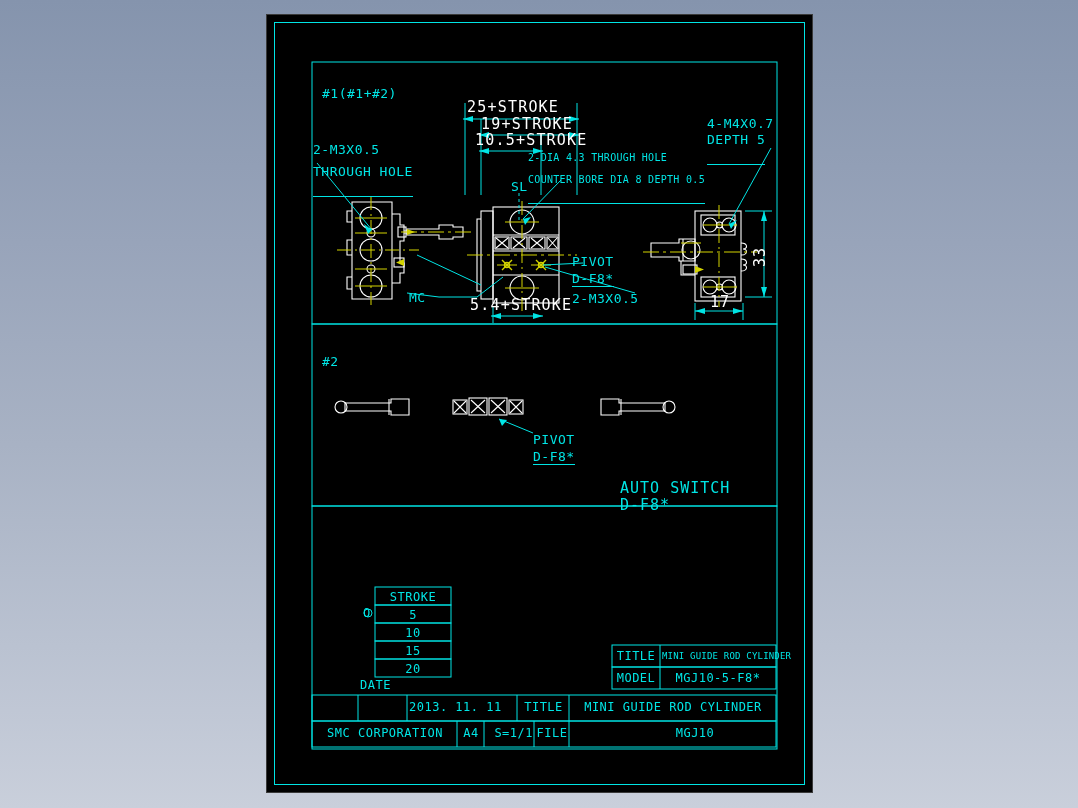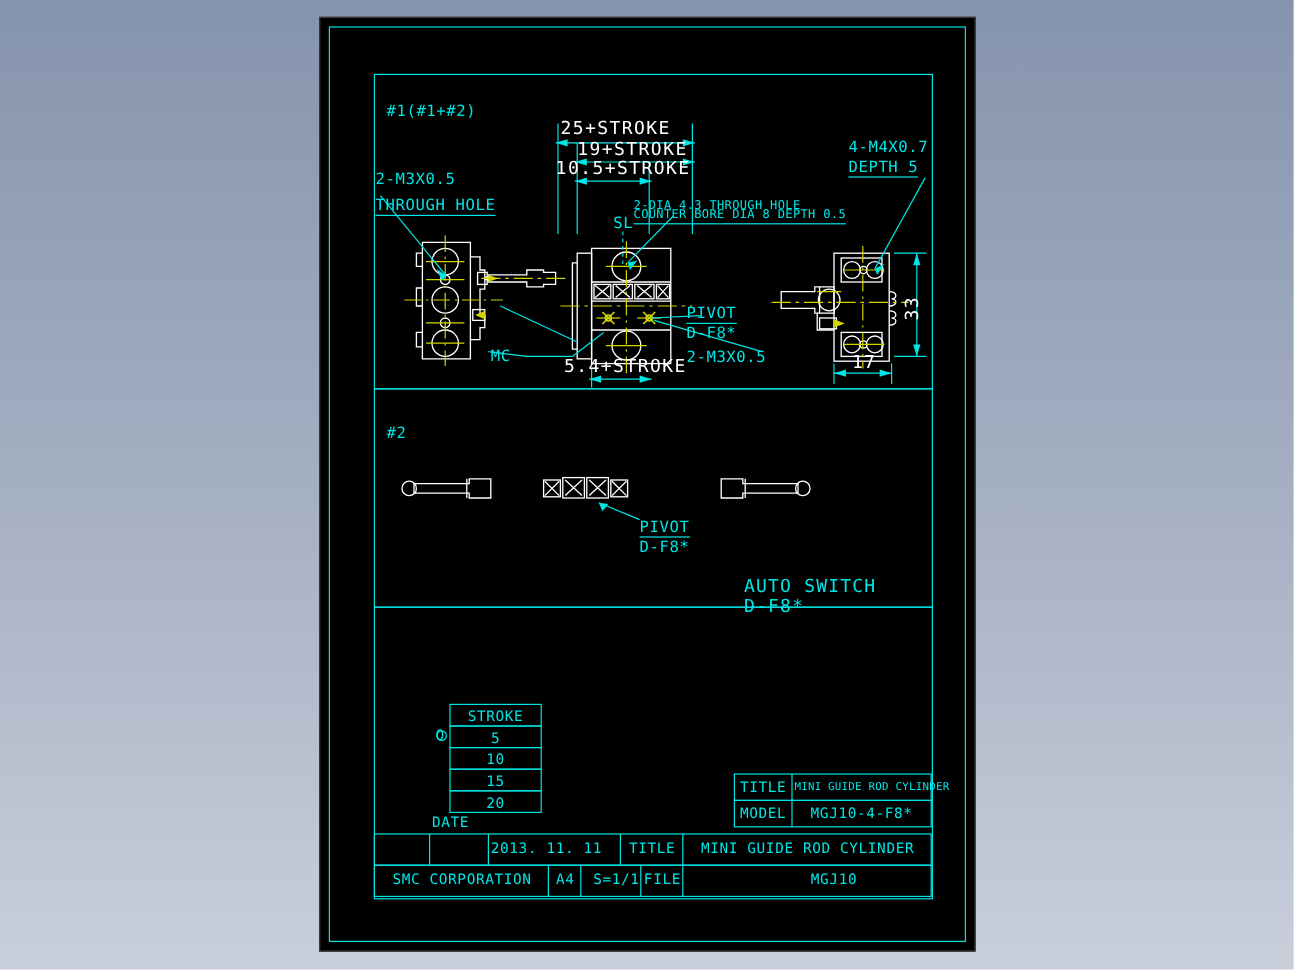--- a/index.html
+++ b/index.html
@@ -21,21 +21,21 @@
   
   .t{position:absolute;white-space:pre;line-height:1;}
   .cy{color:#00e5e5;}
   .wh{color:#ffffff;}
   .f13{font-size:13px;letter-spacing:0.5px;}
   .f12{font-size:12px;letter-spacing:0.5px;}
   .f10{font-size:10px;letter-spacing:0.3px;}
   .f9{font-size:9px;letter-spacing:0.2px;}
   .f15{font-size:15px;letter-spacing:1px;}
   .f16{font-size:15px;letter-spacing:1.2px;}
-  .ul{text-decoration:none;border-bottom:1px solid #00e5e5;padding-bottom:1px;}
+  .ul{text-decoration:none;border-bottom:1px solid #00e5e5;padding-bottom:18px;}
   .vert{transform:rotate(-90deg);transform-origin:left top;}
 </style>
 </head>
 <body>
 
 <div id="sheet">
   <div id="frame"></div>
 
   <svg class="cad" style="left:0;top:0;" width="545" height="777" viewBox="0 0 545 777">
 
@@ -265,29 +265,29 @@
       <path d="M 217,706 L 217,732"></path>
       <path d="M 267,706 L 267,732"></path>
       <path d="M 302,706 L 302,732"></path>
     </g>
   </svg>
 
   <div class="t cy f13" style="left:55px;top:72px;">#1(#1+#2)</div>
 
   <div class="t wh f16" style="left:200px;top:85px;">25+STROKE</div>
   <div class="t wh f16" style="left:214px;top:102px;">19+STROKE</div>
-  <div class="t wh f16" style="left:196px;top:118px;">10.5+STROKE</div>
+  <div class="t wh f16" style="left:208px;top:118px;">10.5+STROKE</div>
   <div class="t wh f16" style="left:203px;top:283px;">5.4+STROKE</div>
   <div class="t wh f15" style="left:443px;top:280px;">17</div>
   <div class="t wh f15 vert" style="left:486px;top:252px;">33</div>
 
   <div class="t cy f13" style="left:46px;top:128px;">2-M3X0.5</div>
   <div class="t cy f13 ul" style="left:46px;top:150px;">THROUGH HOLE</div>
 
-  <div class="t cy f10" style="left:261px;top:152px;">2-DIA 4.3 THROUGH HOLE</div>
+  <div class="t cy f10" style="left:261px;top:138px;">2-DIA 4.3 THROUGH HOLE</div>
   <div class="t cy f10 ul" style="left:261px;top:160px;">COUNTER BORE DIA 8 DEPTH 0.5</div>
 
   <div class="t cy f13" style="left:440px;top:102px;">4-M4X0.7</div>
   <div class="t cy f13 ul" style="left:440px;top:118px;">DEPTH 5</div>
 
   <div class="t cy f13 ul" style="left:305px;top:240px;">PIVOT</div>
   <div class="t cy f13" style="left:305px;top:257px;">D-F8*</div>
 
   <div class="t cy f13" style="left:305px;top:277px;">2-M3X0.5</div>
 
@@ -303,21 +303,21 @@
   <div class="t cy f12" style="left:96px;top:592px;">O</div>
   <div class="t cy f12" style="left:118px;top:576px;width:56px;text-align:center;">STROKE</div>
   <div class="t cy f12" style="left:118px;top:594px;width:56px;text-align:center;">5</div>
   <div class="t cy f12" style="left:118px;top:612px;width:56px;text-align:center;">10</div>
   <div class="t cy f12" style="left:118px;top:630px;width:56px;text-align:center;">15</div>
   <div class="t cy f12" style="left:118px;top:648px;width:56px;text-align:center;">20</div>
 
   <div class="t cy f12" style="left:348px;top:635px;width:42px;text-align:center;">TITLE</div>
   <div class="t cy f9" style="left:395px;top:637px;width:112px;text-align:center;">MINI GUIDE ROD CYLINDER</div>
   <div class="t cy f12" style="left:348px;top:657px;width:42px;text-align:center;">MODEL</div>
-  <div class="t cy f12" style="left:395px;top:657px;width:112px;text-align:center;">MGJ10-4-F8*</div>
+  <div class="t cy f12" style="left:395px;top:657px;width:112px;text-align:center;">MGJ10-5-F8*</div>
 
   <div class="t cy f12" style="left:47px;top:686px;width:42px;text-align:center;"></div>
   <div class="t cy f12" style="left:93px;top:664px;width:24px;text-align:right;">DATE</div>
   <div class="t cy f12" style="left:142px;top:686px;width:107px;text-align:left;">2013. 11. 11</div>
   <div class="t cy f12" style="left:252px;top:686px;width:49px;text-align:center;">TITLE</div>
   <div class="t cy f12" style="left:304px;top:686px;width:204px;text-align:center;">MINI GUIDE ROD CYLINDER</div>
 
   <div class="t cy f12" style="left:47px;top:712px;width:142px;text-align:center;">SMC CORPORATION</div>
   <div class="t cy f12" style="left:192px;top:712px;width:24px;text-align:center;">A4</div>
   <div class="t cy f12" style="left:219px;top:712px;width:47px;text-align:right;">S=1/1</div>

